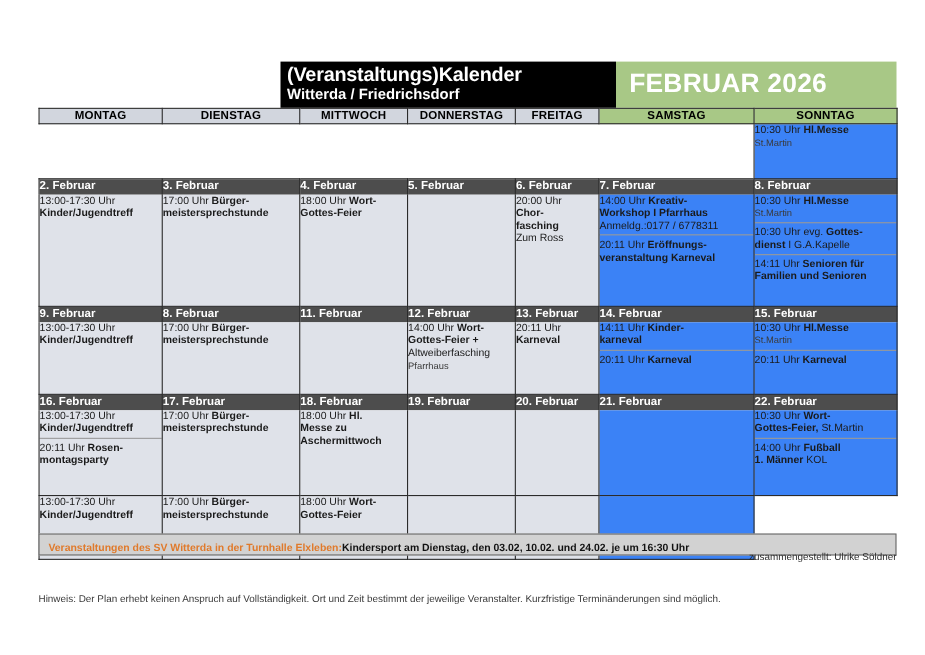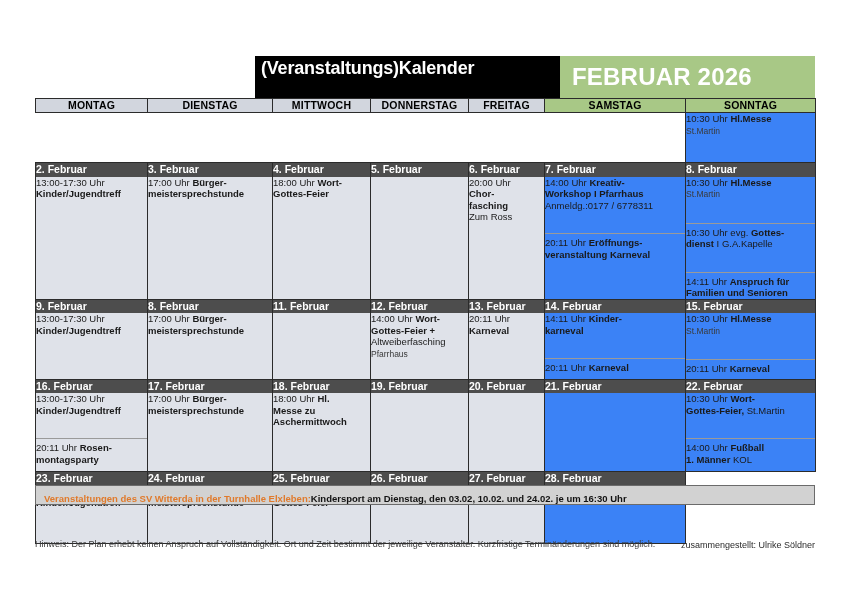--- a/index.html
+++ b/index.html
@@ -53,44 +53,45 @@
     padding:3px 4px 3px 5px;box-sizing:border-box;
     font-size:9.5px;line-height:11.5px;color:#1a1a1a;
     background:#ffffff;
   }
   .cell.wd{background:#dfe2e9;}
   .cell.we{background:#3b82f6;}
   .cell.blank{background:#ffffff;border:none;}
 
   .ev{margin:0 0 0 0;}
   .ev+.ev{margin-top:2px;}
-  .ev.sep{border-top:1px solid #9a9a9a;padding-top:3px;margin-top:22px;}
+  .ev.sep{border-top:1px solid #9a9a9a;padding-top:3px;margin-top:2px;}
   .ev b{font-weight:bold;}
   .small{font-size:8.5px;color:#3a3a3a;}
 
   
   .sportbar{
     position:absolute;left:35px;top:485px;width:780px;height:20px;
     background:#d2d2d2;border:1px solid #6b6b6b;box-sizing:border-box;
     display:flex;align-items:flex-end;padding-left:8px;
     font-size:9.5px;font-weight:bold;
   }
   .sportbar .org{color:#e07a2b;}
   .sportbar .blk{color:#111111;}
-  .credit{position:absolute;right:26px;top:540px;font-size:9px;color:#2b2b2b;}
+  .credit{position:absolute;right:26px;top:501px;font-size:9px;color:#2b2b2b;}
   .note{position:absolute;left:35px;top:539px;font-size:9px;color:#3a3a3a;}
 </style>
 </head>
 <body>
 
 <div class="page">
 
   <div class="titleband">
     <div class="title-black">
       <div class="title-main">(Veranstaltungs)Kalender</div>
+      <div class="title-sub">Witterda / Friedrichsdorf</div>
     </div>
     <div class="title-green">
       <div class="title-month">FEBRUAR 2026</div>
     </div>
   </div>
 
   <table class="cal">
     <colgroup>
       <col class="c0">
         <col class="c1">
@@ -146,21 +147,21 @@
           <td class="cell wd">
             <div class="ev"><span>20:00 Uhr</span><br><b>Chor-</b><br><b>fasching</b><br>Zum Ross</div>
           </td>
           <td class="cell we">
             <div class="ev"><span>14:00 Uhr </span><b>Kreativ-</b><br><b>Workshop I Pfarrhaus</b><br>Anmeldg.:0177 / 6778311</div>
             <div class="ev sep"><span>20:11 Uhr </span><b>Eröffnungs-</b><br><b>veranstaltung Karneval</b></div>
           </td>
           <td class="cell we">
             <div class="ev"><span>10:30 Uhr </span><b>Hl.Messe</b><br><span class="small">St.Martin</span></div>
             <div class="ev sep"><span>10:30 Uhr evg. </span><b>Gottes-</b><br><b>dienst</b><span> I G.A.Kapelle</span></div>
-            <div class="ev sep"><span>14:11 Uhr </span><b>Anspruch für</b><br><b>Familien und Senioren</b></div>
+            <div class="ev sep"><span>14:11 Uhr </span><b>Senioren für</b><br><b>Familien und Senioren</b></div>
           </td>
         </tr>
         <tr>
           <td class="dayhdr">9. Februar</td>
           <td class="dayhdr">8. Februar</td>
           <td class="dayhdr">11. Februar</td>
           <td class="dayhdr">12. Februar</td>
           <td class="dayhdr">13. Februar</td>
           <td class="dayhdr">14. Februar</td>
           <td class="dayhdr">15. Februar</td>
@@ -209,29 +210,20 @@
             <div class="ev"><span>18:00 Uhr </span><b>Hl.</b><br><b>Messe zu</b><br><b>Aschermittwoch</b></div>
           </td>
           <td class="cell wd"></td>
           <td class="cell wd"></td>
           <td class="cell we"></td>
           <td class="cell we">
             <div class="ev"><span>10:30 Uhr  </span><b>Wort-</b><br><b>Gottes-Feier,</b><span> St.Martin</span></div>
             <div class="ev sep"><span>14:00 Uhr  </span><b>Fußball</b><br><b>1. Männer</b><span> KOL</span></div>
           </td>
         </tr>
-        <tr>
-          <td class="dayhdr">23. Februar</td>
-          <td class="dayhdr">24. Februar</td>
-          <td class="dayhdr">25. Februar</td>
-          <td class="dayhdr">26. Februar</td>
-          <td class="dayhdr">27. Februar</td>
-          <td class="dayhdr">28. Februar</td>
-          <td class="dayhdr blank"></td>
-        </tr>
         <tr style="height: 58px;">
           <td class="cell wd">
             <div class="ev"><span>13:00-17:30 Uhr </span><br><b>Kinder/Jugendtreff</b></div>
           </td>
           <td class="cell wd">
             <div class="ev"><span>17:00 Uhr </span><b>Bürger-</b><br><b>meistersprechstunde</b></div>
           </td>
           <td class="cell wd">
             <div class="ev"><span>18:00 Uhr </span><b>Wort-</b><br><b>Gottes-Feier</b></div>
           </td>

